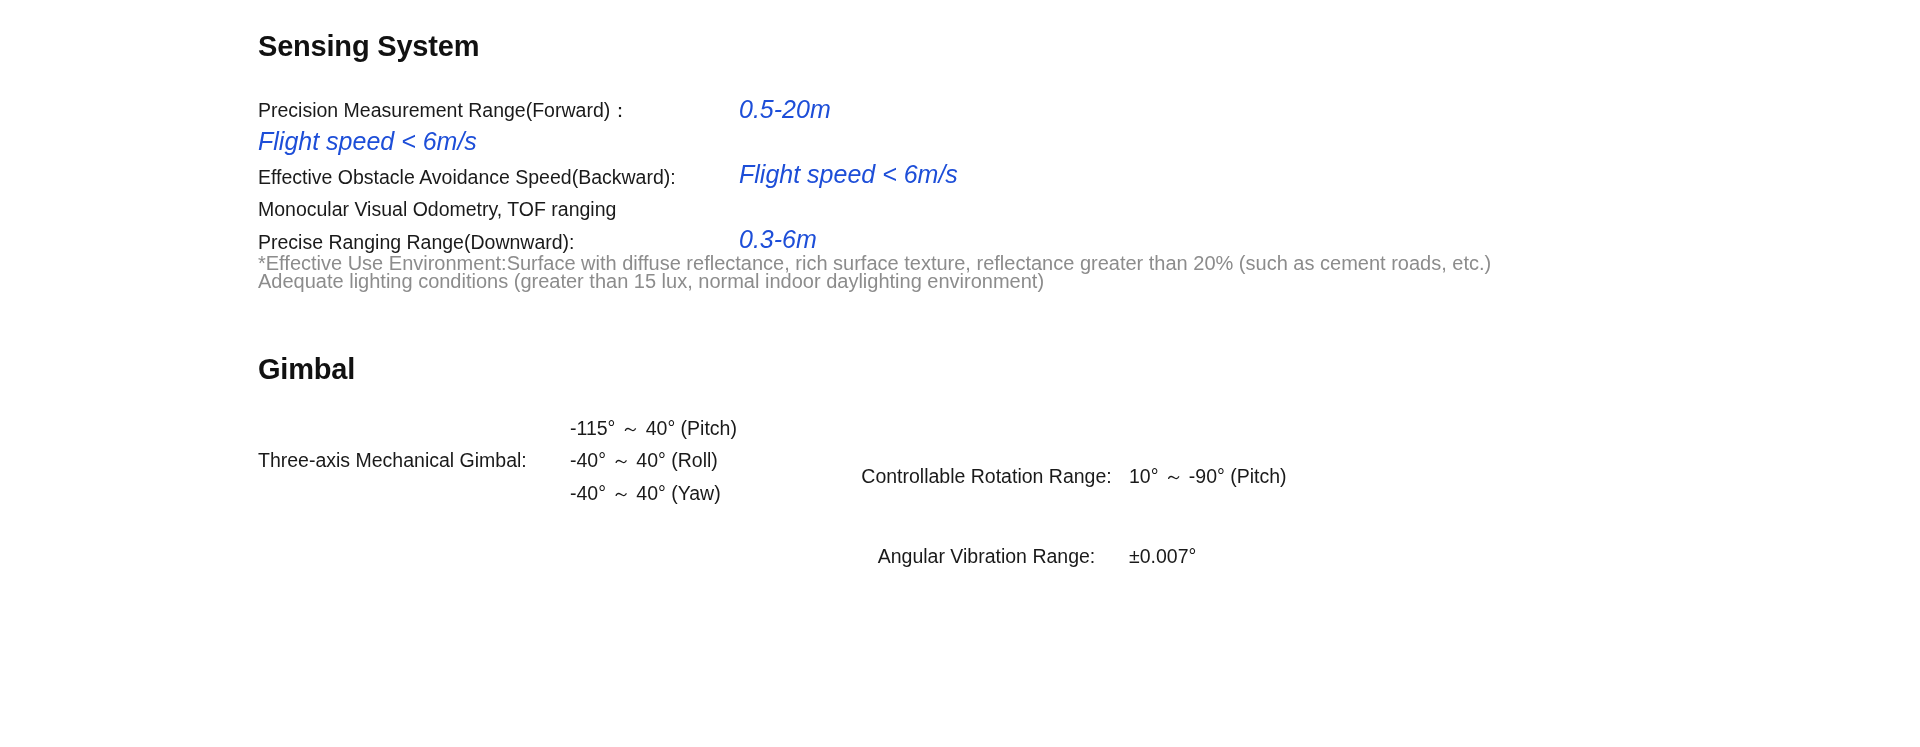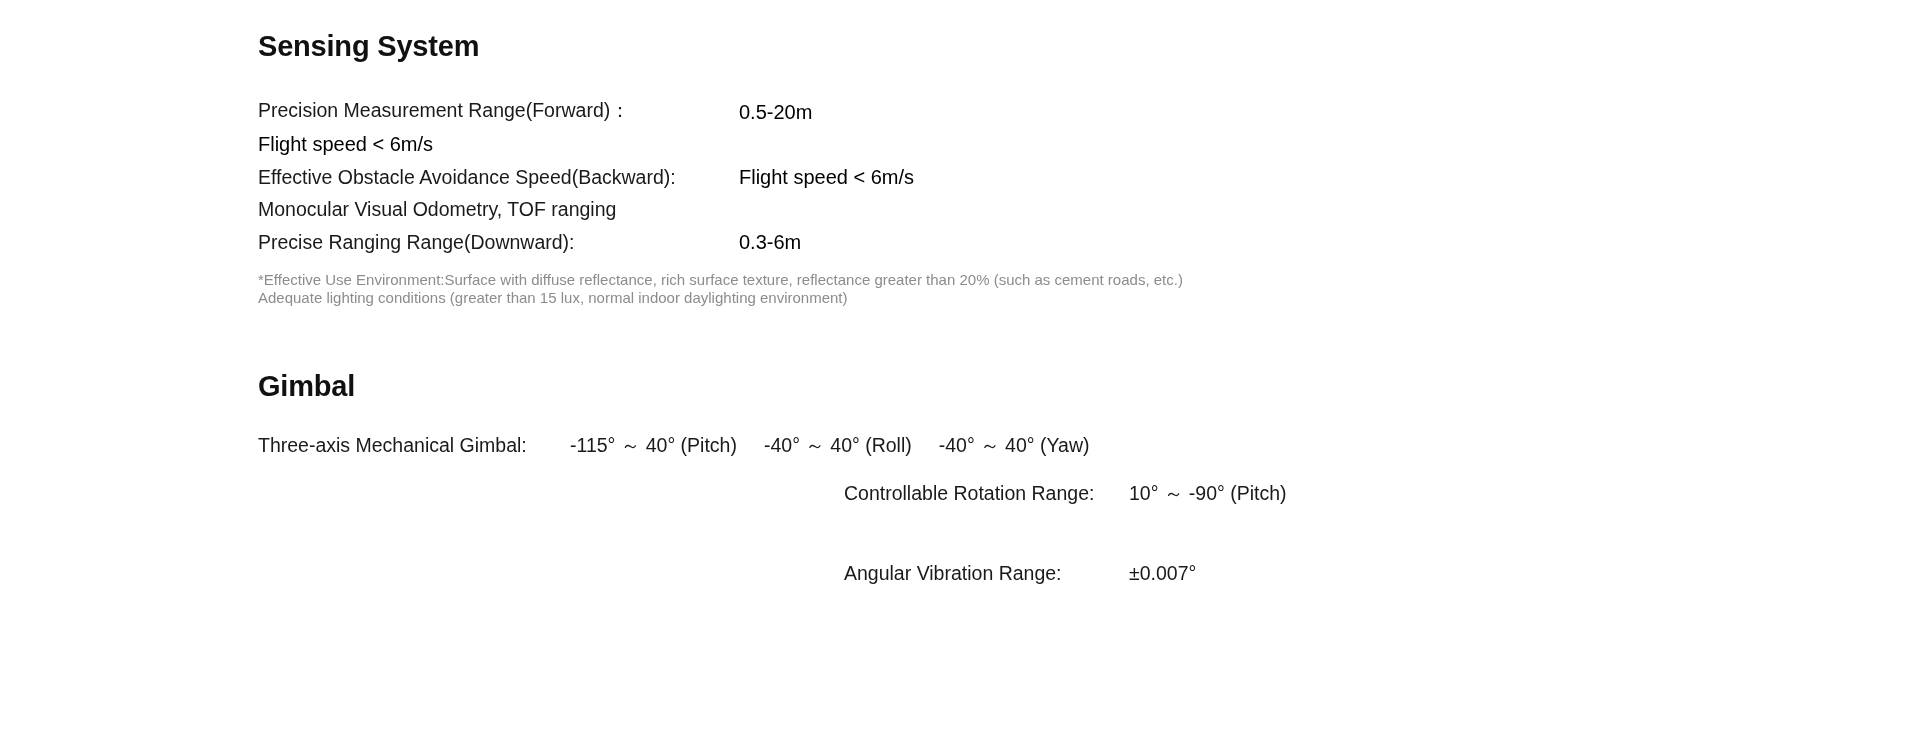--- a/index.html
+++ b/index.html
@@ -44,33 +44,33 @@
     height: 32.5px;
   }
   .spec-label {
     font-size: 19.5px;
     color: #1a1a1a;
     width: 481px;
     flex: 0 0 481px;
     white-space: nowrap;
   }
   .spec-value {
-    font-size: 20px;
-    color: #000000;
+    font-size: 25px;
+    color: #1d4ed8;
     white-space: nowrap;
+    font-style: italic;
   }
   .spec-row.full .spec-label {
     width: auto;
     flex: 0 0 auto;
   }
 
   .footnotes {
-    margin-top: 17px;
     color: #8c8c8c;
-    font-size: 15px;
+    font-size: 20px;
     line-height: 18.5px;
   }
   .footnotes div {
     white-space: nowrap;
   }
 
   
   .gimbal-block {
     margin-top: 62px;
   }
@@ -81,36 +81,36 @@
     margin-top: 26px;
     display: flex;
     align-items: flex-start;
   }
   .gimbal-col-left {
     width: 586px;
     flex: 0 0 586px;
   }
   .gimbal-col-right {
     flex: 0 0 auto;
+    text-align: center;
   }
   .gimbal-mech {
     display: flex;
     align-items: center;
   }
   .gimbal-mech-label {
     font-size: 19.5px;
     white-space: nowrap;
     width: 312px;
     flex: 0 0 312px;
     line-height: 32.5px;
   }
   .gimbal-axes {
     display: flex;
-    flex-direction: row;
-    gap: 27px;
+    flex-direction: column;
   }
   .gimbal-axes .axis {
     font-size: 19.5px;
     line-height: 32.5px;
     white-space: nowrap;
   }
   .gimbal-right-row {
     display: flex;
     align-items: baseline;
     line-height: 32.5px;

